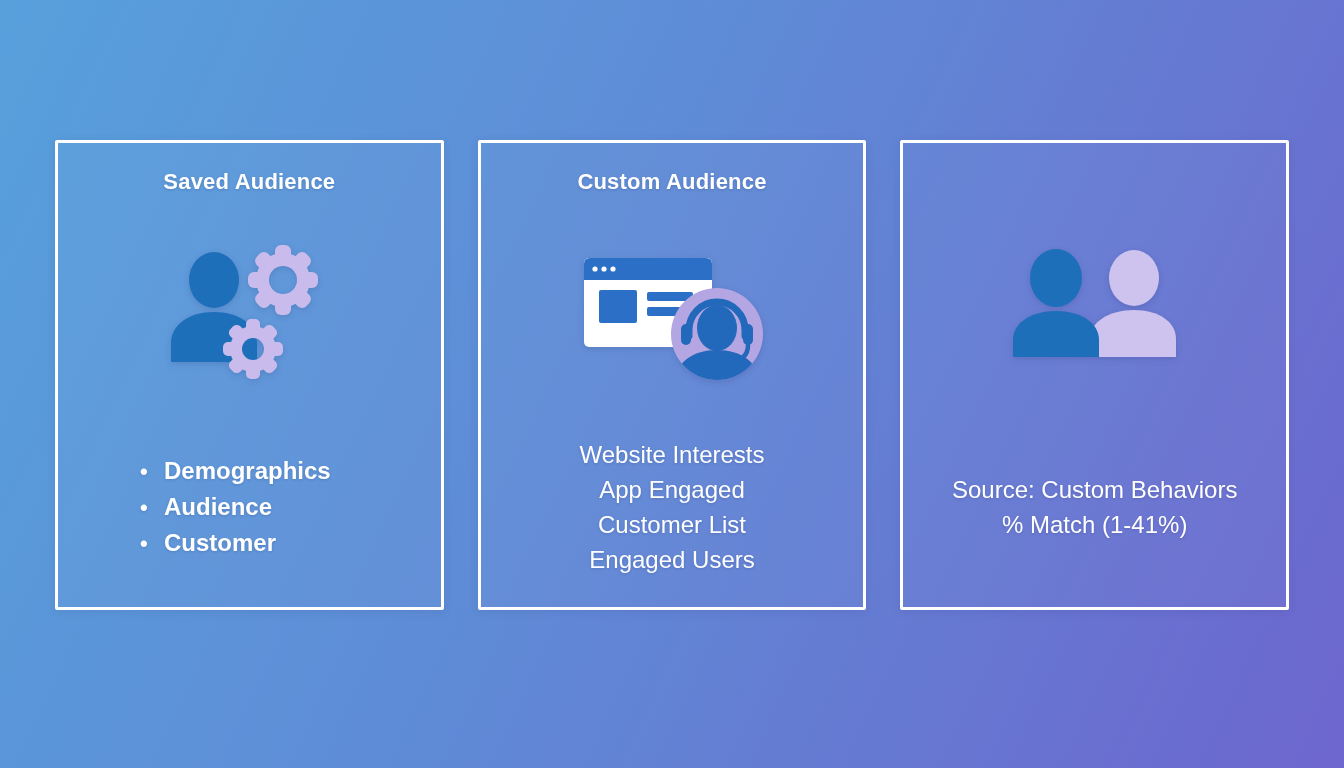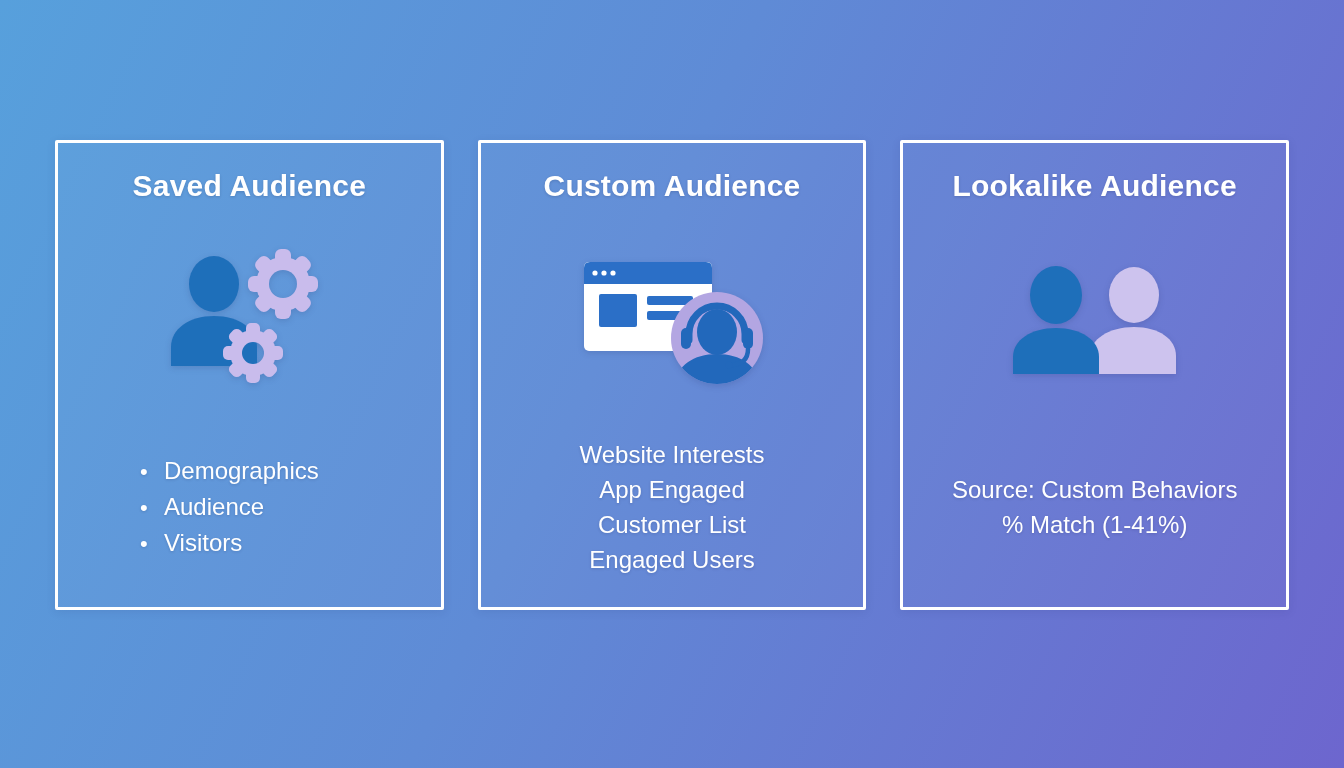--- a/index.html
+++ b/index.html
@@ -18,40 +18,40 @@
     box-sizing:border-box;
     border:3px solid #ffffff;
     border-radius:2px;
     background:rgba(255,255,255,0.03);
     box-shadow:0 2px 10px rgba(25,35,95,0.10);
     display:flex;flex-direction:column;align-items:center;
     padding:26px 0 30px 0;
   }
   .card-title{
     margin:0;
-    font-size:30px;font-weight:700;color:#ffffff;
+    font-size:22px;font-weight:700;color:#ffffff;
     letter-spacing:.2px;
     text-shadow:0 1px 3px rgba(10,20,60,0.18);
     text-align:center;
   }
   .icon-wrap{
     flex:1;display:flex;align-items:center;justify-content:center;
     filter:drop-shadow(0 2px 3px rgba(20,30,80,0.15));
   }
   .list-wrap{
     height:140px;
     display:flex;flex-direction:column;justify-content:center;
     align-self:stretch;
   }
   .card-list{
     margin:0;padding:0;list-style:none;
     font-size:24px;line-height:35px;color:#ffffff;
     text-shadow:0 1px 3px rgba(10,20,60,0.16);
   }
-  .card-list.bulleted{align-self:flex-start;margin-left:82px;text-align:left;}
+  .card-list.bulleted{align-self:flex-start;margin-left:82px;text-align:left;font-weight:bold;}
   .card-list.bulleted li::before{content:"\2022";display:inline-block;width:24px;font-size:22px;}
   .card-list.centered{text-align:center;}
 </style>
 </head>
 <body>
 
 <div class="cards">
 
   <div class="card">
     <h2 class="card-title">Saved Audience</h2>
@@ -84,21 +84,21 @@
           <rect x="77" y="78" width="14" height="60" rx="5" transform="rotate(45 84 108)"></rect>
           <rect x="77" y="78" width="14" height="60" rx="5" transform="rotate(90 84 108)"></rect>
           <rect x="77" y="78" width="14" height="60" rx="5" transform="rotate(135 84 108)"></rect>
         </g>
       </svg>
     </div>
     <div class="list-wrap">
       <ul class="card-list bulleted">
         <li>Demographics</li>
         <li>Audience</li>
-        <li>Visitors</li>
+        <li>Customer</li>
       </ul>
     </div>
   </div>
 
   <div class="card">
     <h2 class="card-title">Custom Audience</h2>
     <div class="icon-wrap">
       <svg viewBox="0 0 190 140" width="190" height="140" aria-hidden="true">
         <defs>
           <clipPath id="avClip">
@@ -129,21 +129,20 @@
       <ul class="card-list centered">
         <li>Website Interests</li>
         <li>App Engaged</li>
         <li>Customer List</li>
         <li>Engaged Users</li>
       </ul>
     </div>
   </div>
 
   <div class="card">
-    <h2 class="card-title">Lookalike Audience</h2>
     <div class="icon-wrap">
       <svg viewBox="0 0 170 112" width="170" height="112" aria-hidden="true">
         <g fill="#cdc3ee">
           <ellipse cx="124" cy="31" rx="25" ry="28"></ellipse>
           <path d="M124 63 C99 63 80 75 80 92 L80 110 L166 110 L166 92 C166 75 149 63 124 63 Z"></path>
         </g>
         <g fill="#1e6fba">
           <ellipse cx="46" cy="31" rx="26" ry="29"></ellipse>
           <path d="M46 64 C21 64 3 76 3 93 L3 110 L89 110 L89 93 C89 76 71 64 46 64 Z"></path>
         </g>

